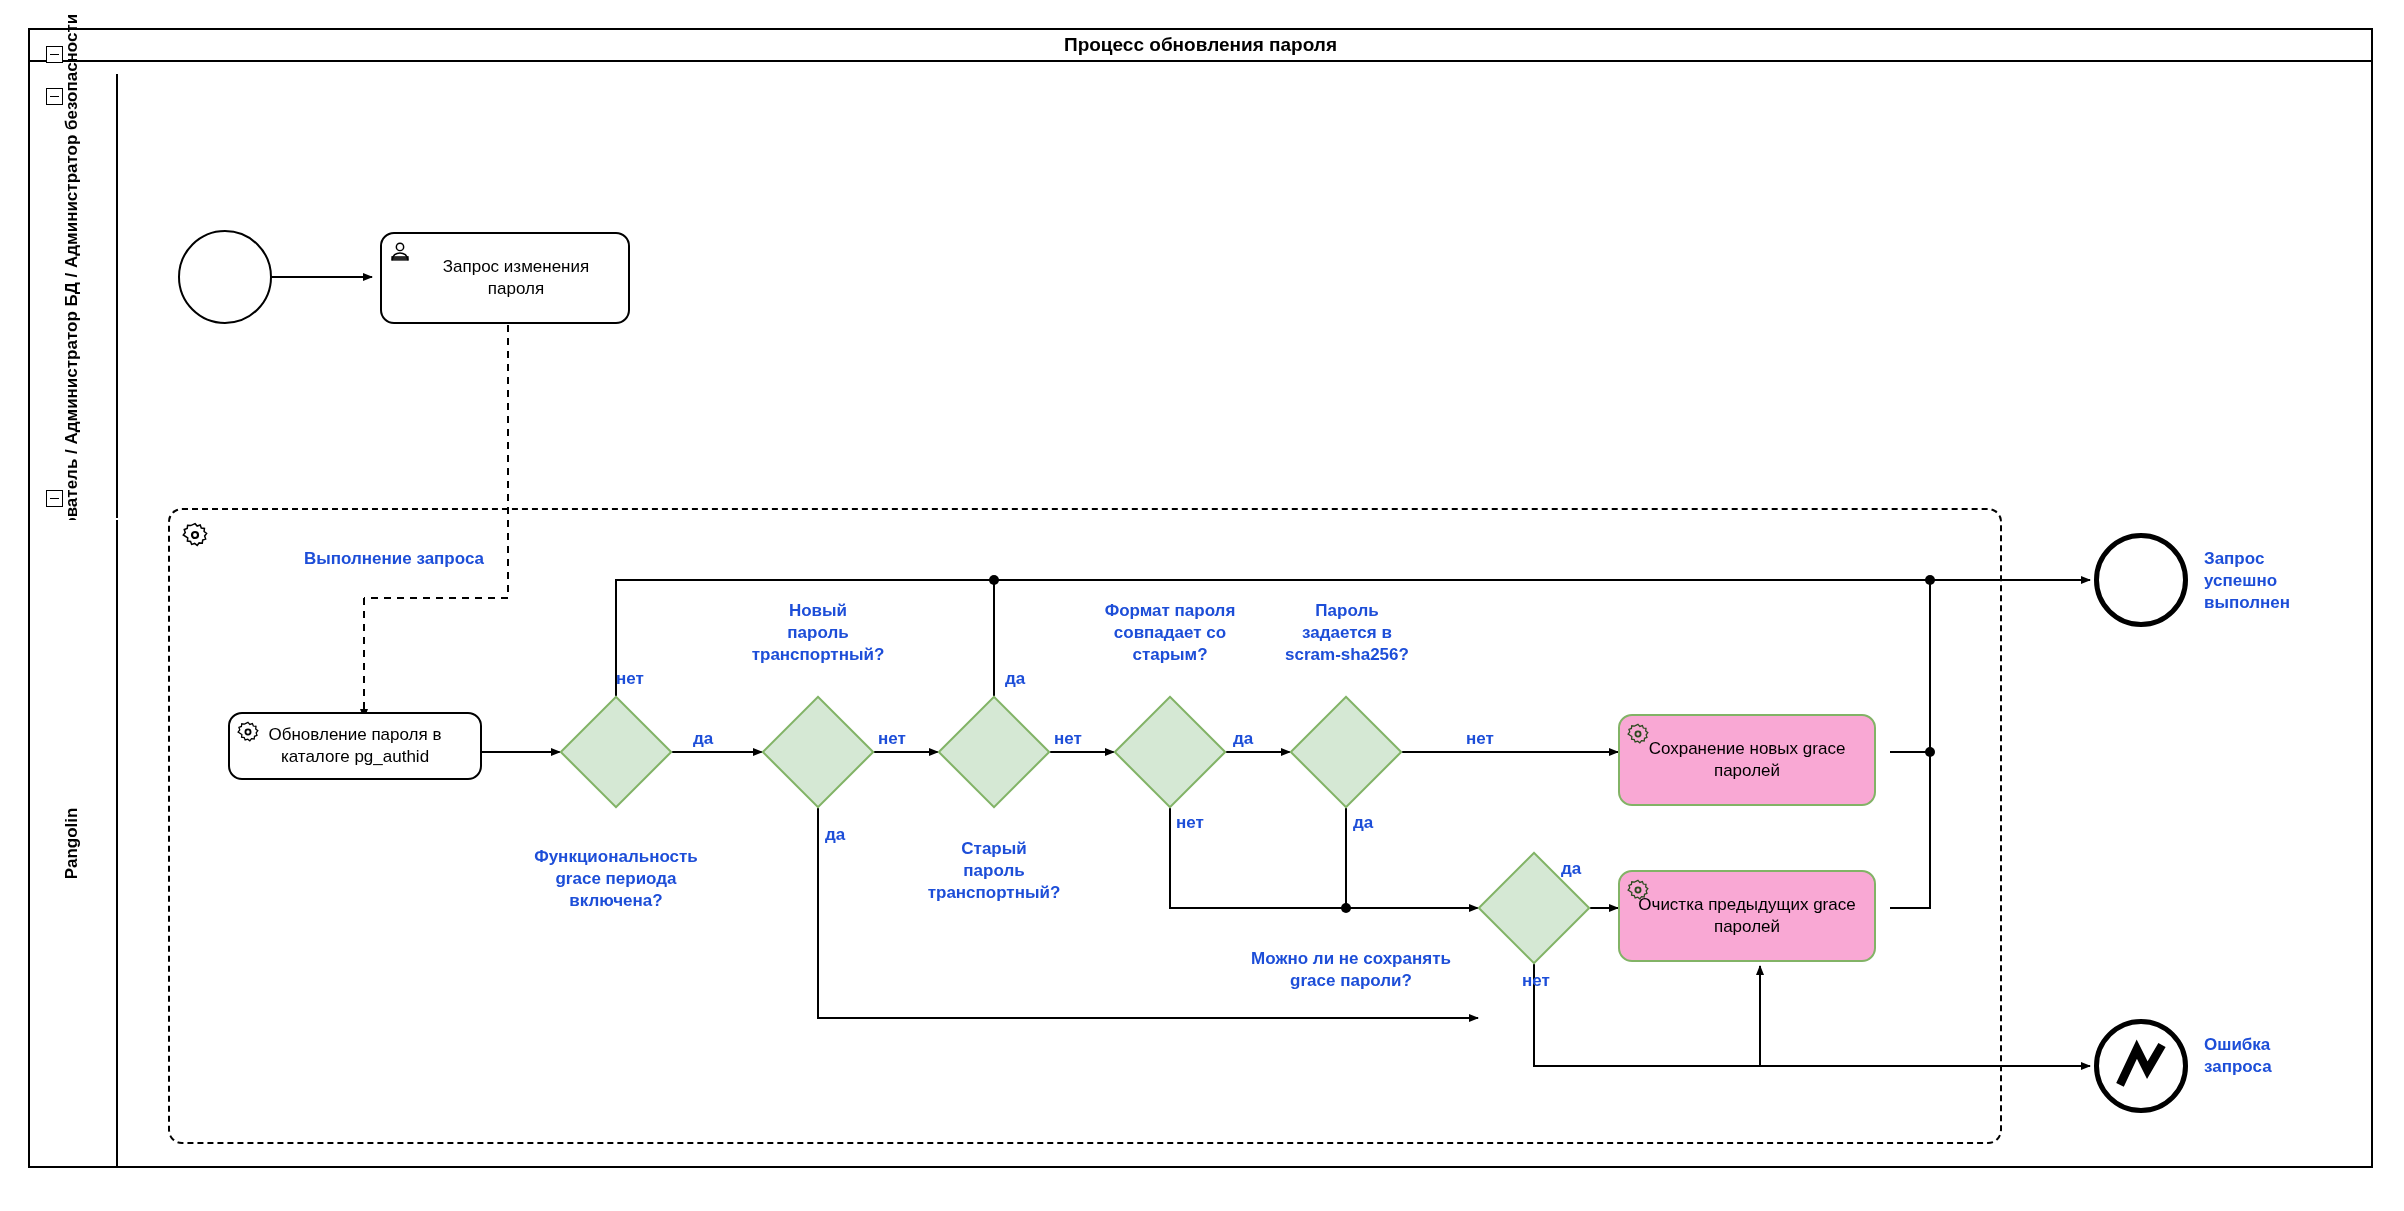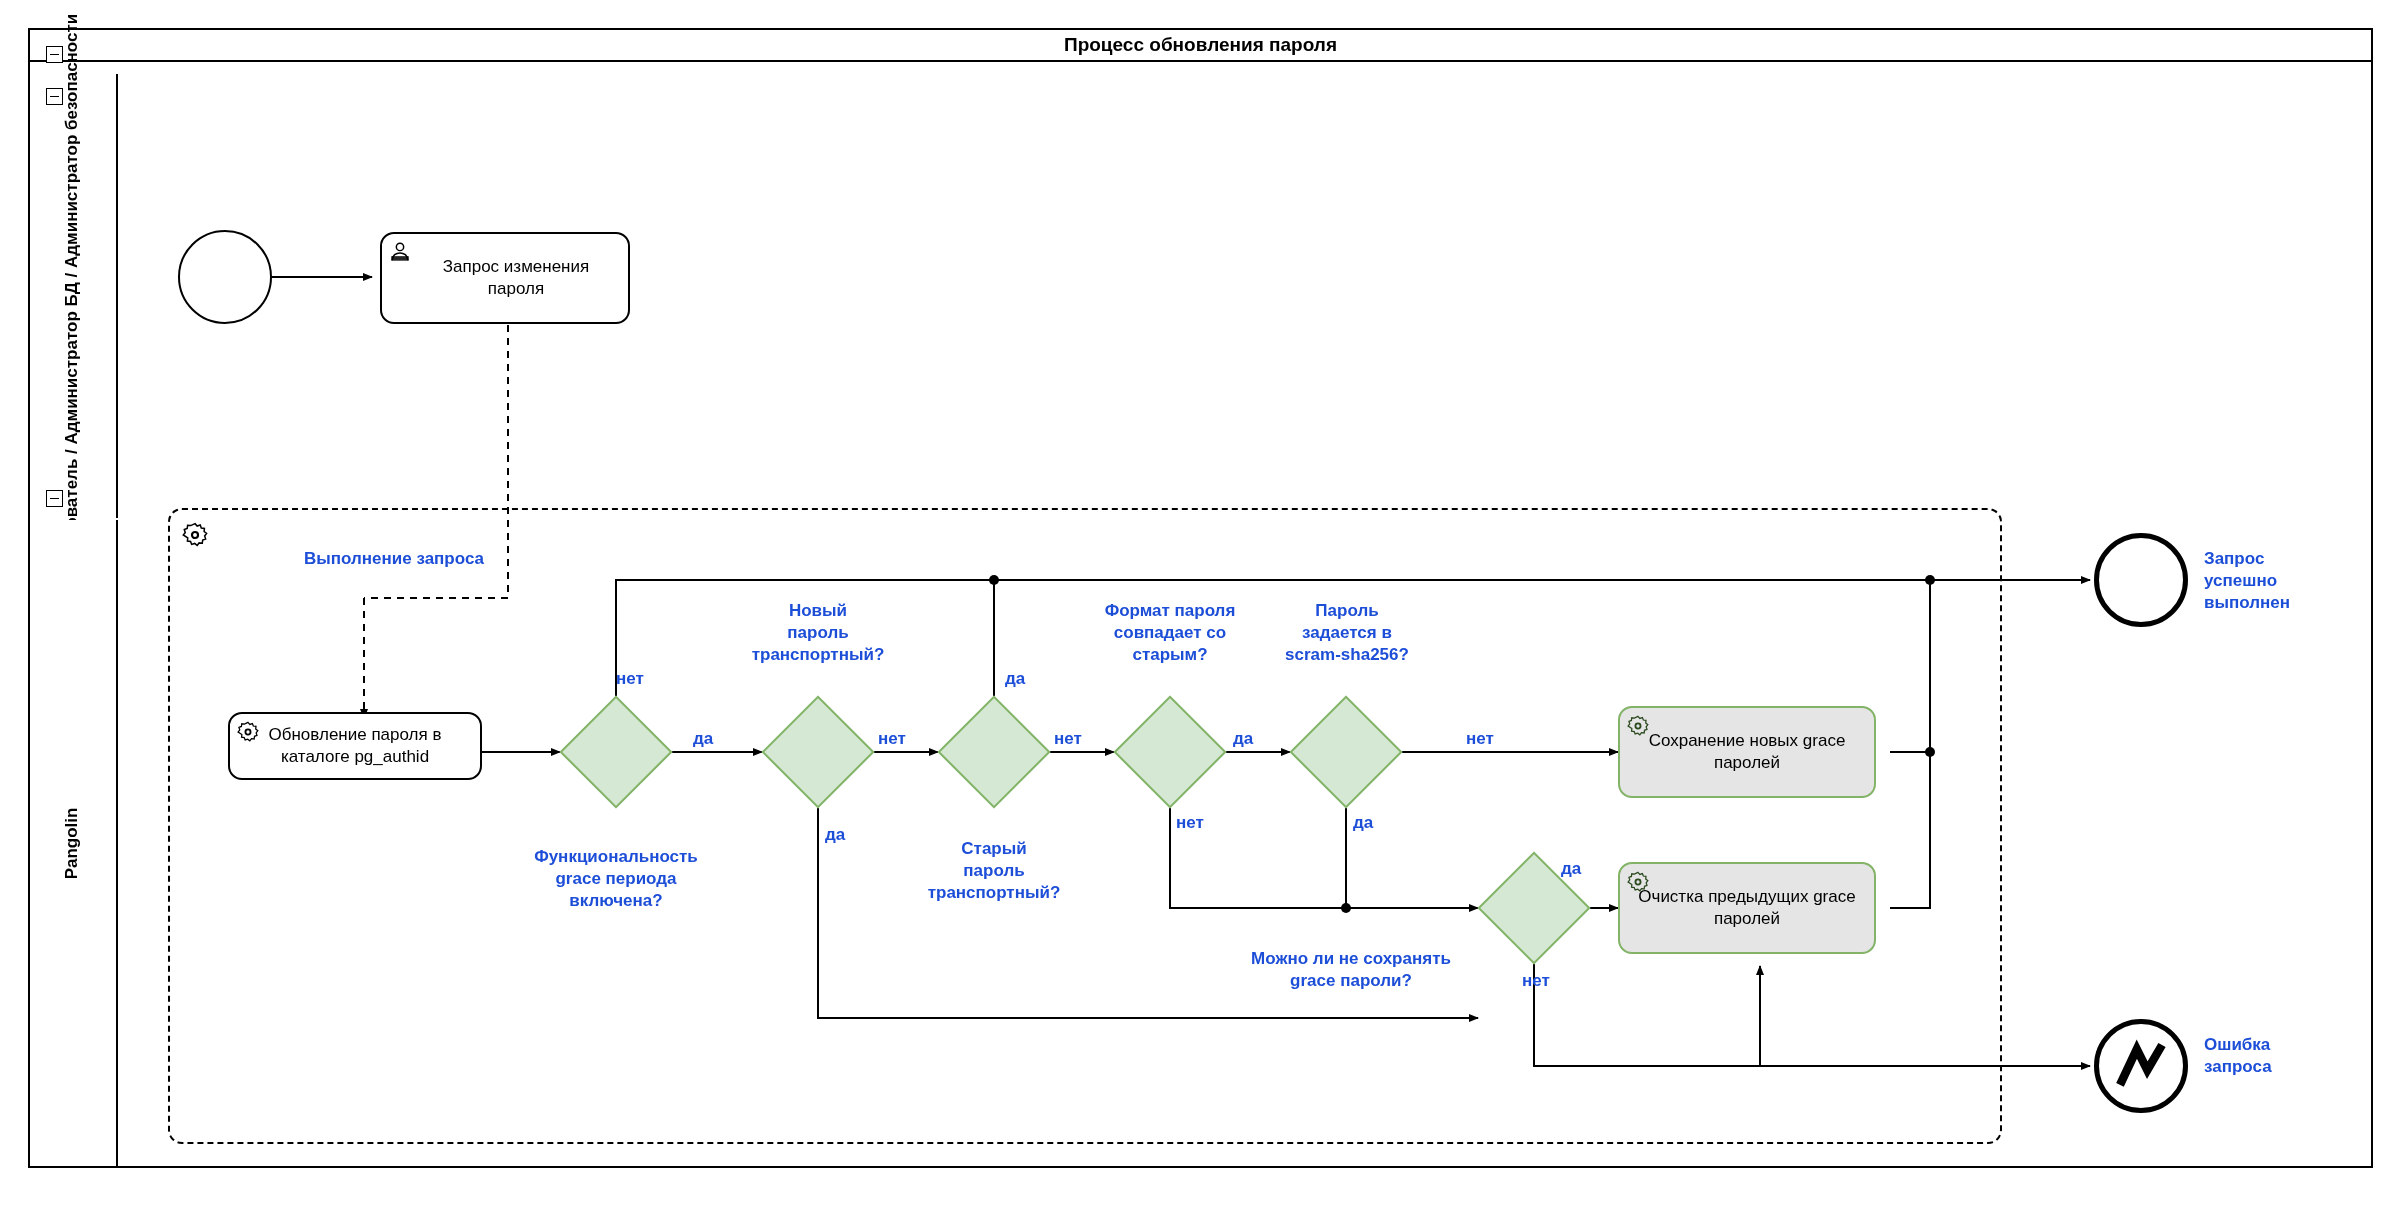--- a/index.html
+++ b/index.html
@@ -101,22 +101,23 @@
     display: flex;
     align-items: center;
     justify-content: center;
     text-align: center;
     font-size: 17px;
     line-height: 1.3;
     color: #000;
     padding: 4px 10px;
   }
   .task.green {
-    background: #e5e5e5;
+    background: #f9a8d4;
     border-color: #82b366;
+    margin-top: 8px;
   }
   .task-icon {
     position: absolute;
     left: 7px;
     top: 7px;
     width: 22px;
     height: 22px;
   }
   .event {
     border-radius: 50%;

